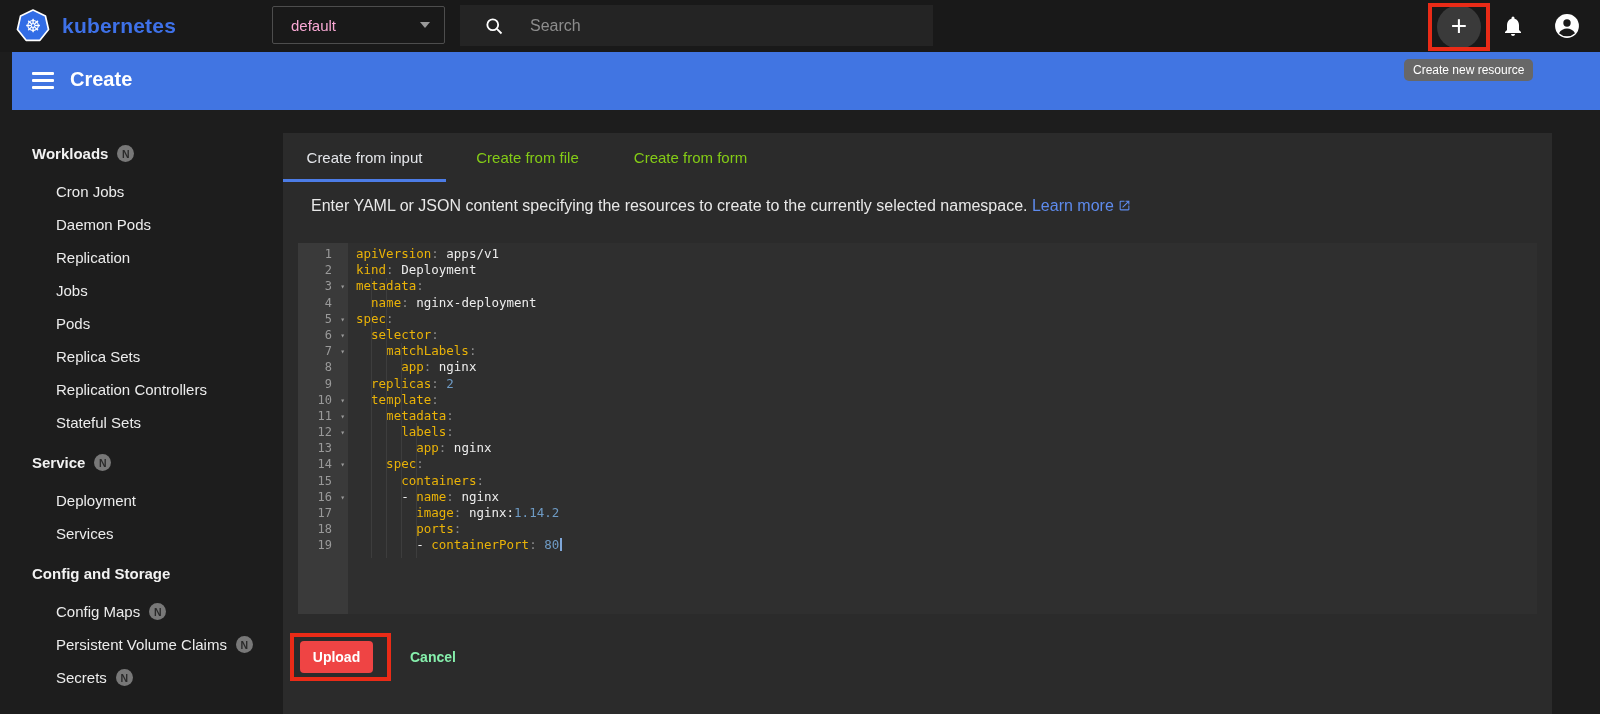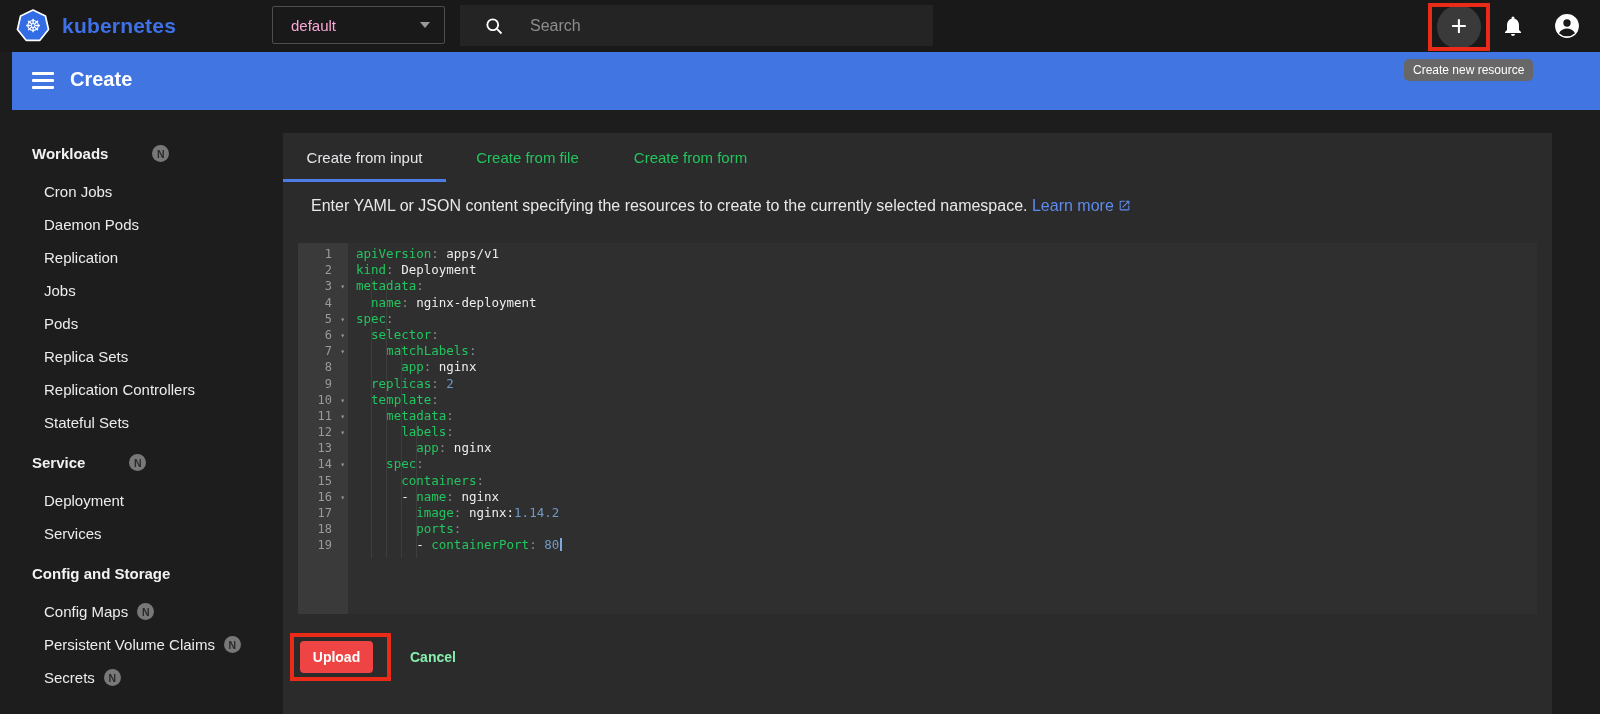--- a/index.html
+++ b/index.html
@@ -51,58 +51,58 @@
 
   
   .annot { position:absolute; border:4px solid #ea2b17; z-index:10; pointer-events:none; }
   .annot-plus { left:1428px; top:3px; width:62px; height:48px; }
   .annot-upload { left:290px; top:633px; width:101px; height:48px; }
 
   
   .sidebar { position:absolute; left:0; top:110px; width:283px; height:604px; padding-top:27px; overflow:hidden; }
   .side-header {
     height:33px; display:flex; align-items:center; padding-left:32px; margin-top:7px;
-    color:#f2f2f2; font-size:15px; font-weight:bold; cursor:pointer;gap:35px;
+    color:#f2f2f2; font-size:15px; font-weight:bold; cursor:pointer;
   }
   .side-header:first-child { margin-top:0; }
-  .side-items { margin-top:5px; }
+  .side-items { margin-top:5px;margin-left:12px; }
   .side-item {
     height:33px; display:flex; align-items:center; padding-left:44px;
     color:#ececec; font-size:15px; cursor:pointer;
   }
   .n-badge {
     display:inline-flex; align-items:center; justify-content:center;
     width:17px; height:17px; border-radius:50%; margin-left:9px;
     background:#787878; color:#2a2a2a; font-size:10.5px; font-weight:bold;
   }
 
   
   .card { position:absolute; left:283px; top:133px; width:1269px; height:695px; background:#2b2b2b; z-index:1; }
   .tabs { position:absolute; left:0; top:0; height:49px; display:flex; }
   .tab {
     width:163px; height:49px; display:flex; align-items:center; justify-content:center;
-    font-size:15px; font-weight:500; color:#22c55e; cursor:pointer; position:relative;
+    font-size:15px; font-weight:500; color:#84cc16; cursor:pointer; position:relative;
   }
   .tab.active { color:#e4e6ea; }
   .tab.active::after { content:""; position:absolute; left:0; bottom:0; width:100%; height:3px; background:#4c7ce6; }
   .desc-row { position:absolute; left:28px; top:64px; font-size:16px; color:#e8e8e8; }
   .learn-more { color:#5e8bee; text-decoration:none; cursor:pointer; }
   .ext-ico { display:inline-block; vertical-align:-1px; margin-left:4px; }
 
   
   .editor {
     position:absolute; left:15px; top:110px; width:1239px; height:371px;
     background:#2f2f2f; font-family:"DejaVu Sans Mono", monospace; font-size:12.5px;
   }
   .gutter { position:absolute; left:0; top:0; width:50px; height:371px; background:#3a3a3a; padding-top:3px; }
   .gut-cell { position:relative; height:16.2px; line-height:16.2px; text-align:right; padding-right:16px; color:#9a9a9a; font-size:12px; }
   .fold-mark { position:absolute; right:3px; top:1px; font-size:8px; color:#9a9a9a; }
   .code-col { position:absolute; left:50px; top:0; width:1189px; height:371px; padding:3px 0 0 8px; cursor:text; }
   .code-line { height:16.2px; line-height:16.2px; white-space:pre; }
-  .tok-key { color:#22c55e; }
+  .tok-key { color:#eab308; }
   .tok-pun { color:#8d8d8d; }
   .tok-val { color:#ededed; }
   .tok-num { color:#6e9bc5; }
   .caret { display:inline-block; width:2px; height:13px; background:#7fa7d9; vertical-align:-2px; margin-left:1px; }
   .guide { position:absolute; top:35px; bottom:56px; width:1px; background:#3d3d3d; }
 
   
   .upload-btn {
     position:absolute; left:17px; top:508px; width:73px; height:32px;
     background:#ef4444; color:#fff; font-size:14px; font-weight:bold;

